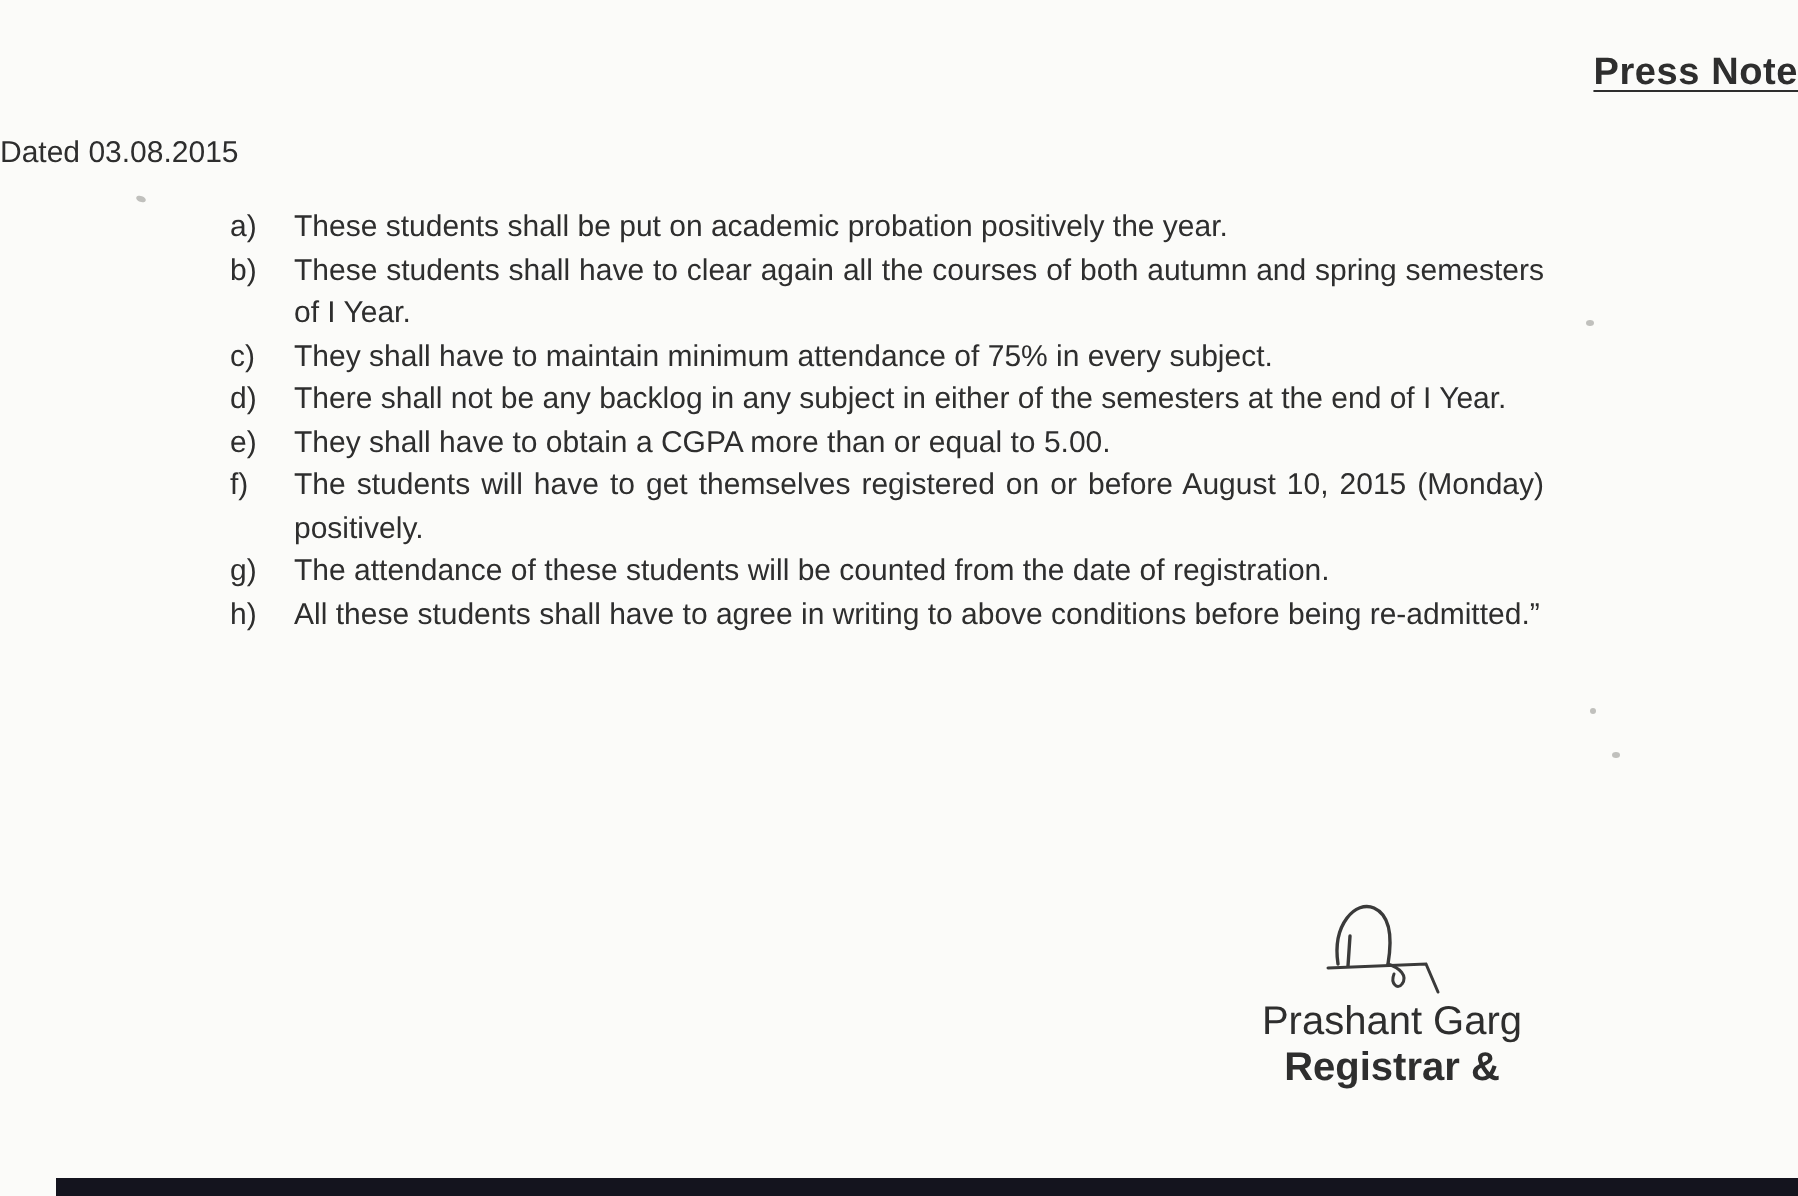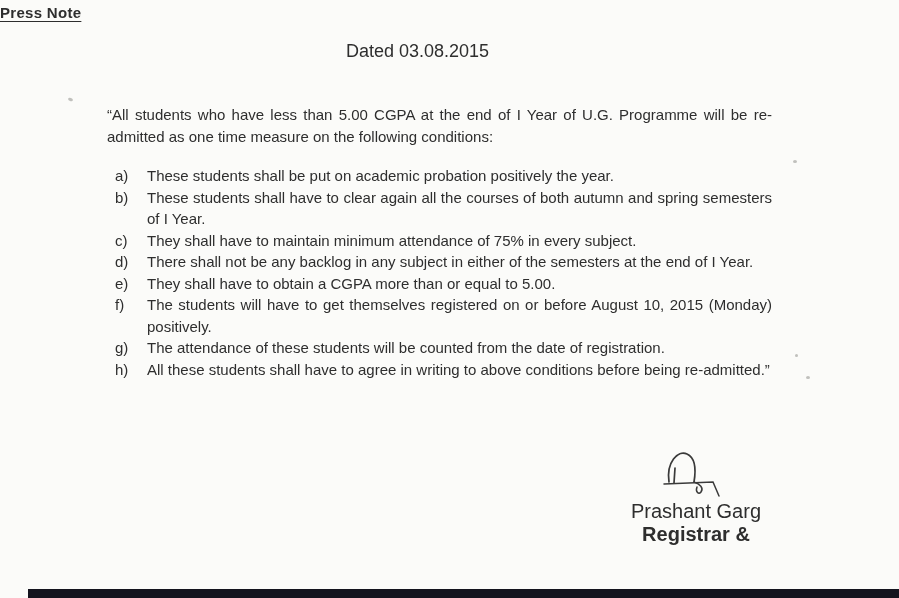--- a/index.html
+++ b/index.html
@@ -11,35 +11,35 @@
   .page {
     position: relative;
     width: 899px;
     height: 598px;
     margin: 0 auto;
     background: #fbfbf9;
     color: #2e2e2e;
     overflow: hidden;
   }
   .title {
-    margin-top: 4px;
-    text-align: left;
-    font-size: 15px;
+    margin-top: 26px;
+    text-align: right;
+    font-size: 19px;
     font-weight: bold;
     letter-spacing: 0.3px;
   }
   .title span {
     text-decoration: underline;
     text-underline-offset: 3px;
   }
   .date-line {
     margin-top: 20px;
     margin-right: 64px;
-    text-align: center;
-    font-size: 18px;
+    text-align: left;
+    font-size: 15px;
   }
   .intro {
     margin: 42px 127px 0 107px;
     font-size: 15px;
     line-height: 21.5px;
     text-align: justify;
   }
   .conditions {
     margin: 18px 127px 0 115px;
     font-size: 15px;
@@ -94,21 +94,20 @@
 <body>
 
 <div class="page">
 
   <div class="title">
     <span>Press Note</span>
   </div>
 
   <div class="date-line">Dated 03.08.2015</div>
 
-  <div class="intro">“All students who have less than 5.00 CGPA at the end of I Year of U.G. Programme will be re-admitted as one time measure on the following conditions:</div>
 
   <div class="conditions">
     <div class="cond-item">
       <span class="cond-label">a)</span>
       <span class="cond-text">These students shall be put on academic probation positively the year.</span>
     </div>
     <div class="cond-item">
       <span class="cond-label">b)</span>
       <span class="cond-text">These students shall have to clear again all the courses of both autumn and spring semesters of I Year.</span>
     </div>

